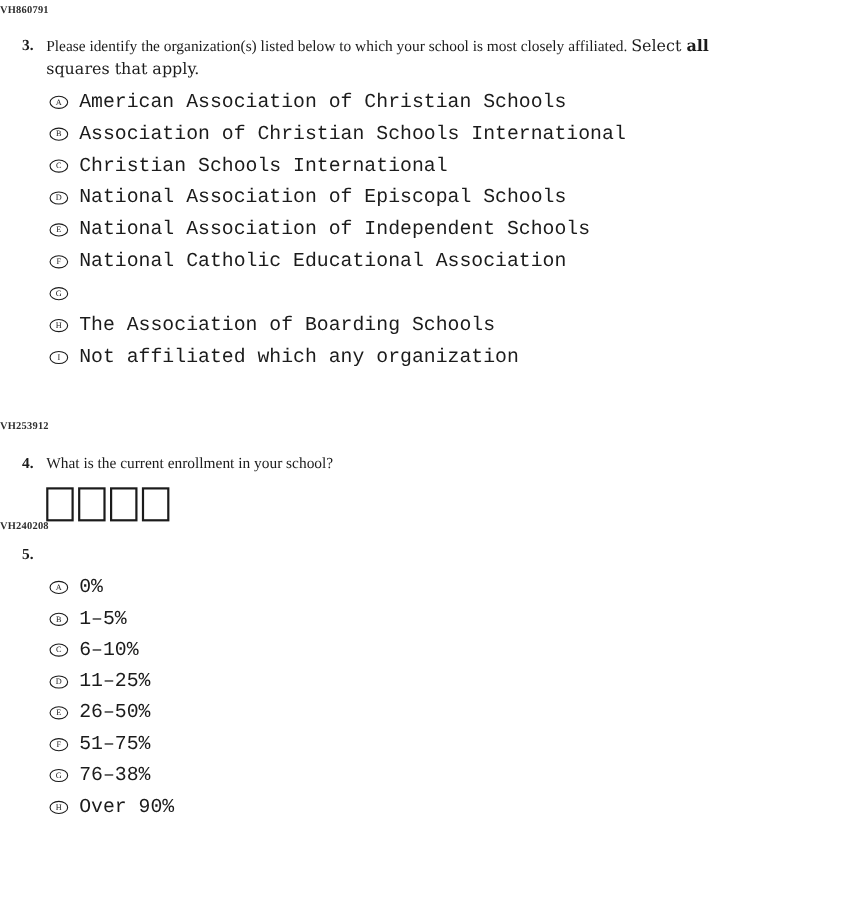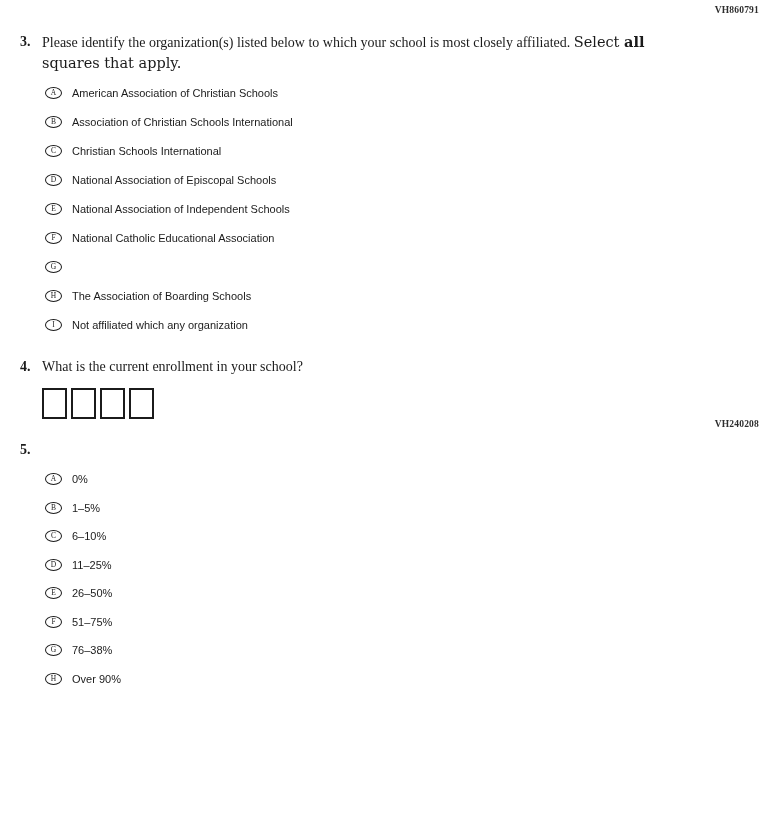--- a/index.html
+++ b/index.html
@@ -17,26 +17,25 @@
   }
   .page {
     width: 774px;
     height: 828px;
   }
   .code {
     font-family: "Liberation Serif", serif;
     font-size: 9.5px;
     font-weight: bold;
     color: #2e2e2e;
-    text-align: right;
+    text-align: left;
     padding-right: 15px;
     height: 11px;
     line-height: 11px;
     letter-spacing: 0.2px;
-    padding-left: 13px;
   }
   .code-1 { margin-top: 5px; }
   .code-2 { margin-top: 44px; }
   .code-3 { }
 
   .qrow {
     display: flex;
     margin-left: 20px;
   }
   .q3-row { margin-top: 16px; }
@@ -88,22 +87,22 @@
     position: relative;
   }
   .bubble span {
     display: block;
     font-size: 7.5px;
     line-height: 10px;
     font-family: "Liberation Serif", serif;
     color: #1b1b1b;
   }
   .opt-label {
-    font-family: Liberation Sans, sans-serif;
-    font-size: 11px;
+    font-family: Liberation Mono, monospace;
+    font-size: 18px;
     white-space: nowrap;
   }
 
   .boxes {
     margin-left: 42px;
     margin-top: 11px;
     display: flex;
   }
   .digit-box {
     width: 21px;
@@ -184,20 +183,21 @@
   </div>
 
   <div class="opt">
     <span class="bubble">
           <span>I</span>
         </span>
     <span class="opt-label">Not affiliated which any organization</span>
   </div>
 </div>
 
+  <div class="code code-2">VH253912</div>
 
   <div class="qrow q4-row">
     <span class="qnum">4.</span>
     <div class="qtext q4-text"><span>What is the current enrollment in your school?</span></div>
   </div>
 
   <div class="boxes" id="q4-boxes">
       <div class="digit-box"></div>
       <div class="digit-box"></div>
       <div class="digit-box"></div>

